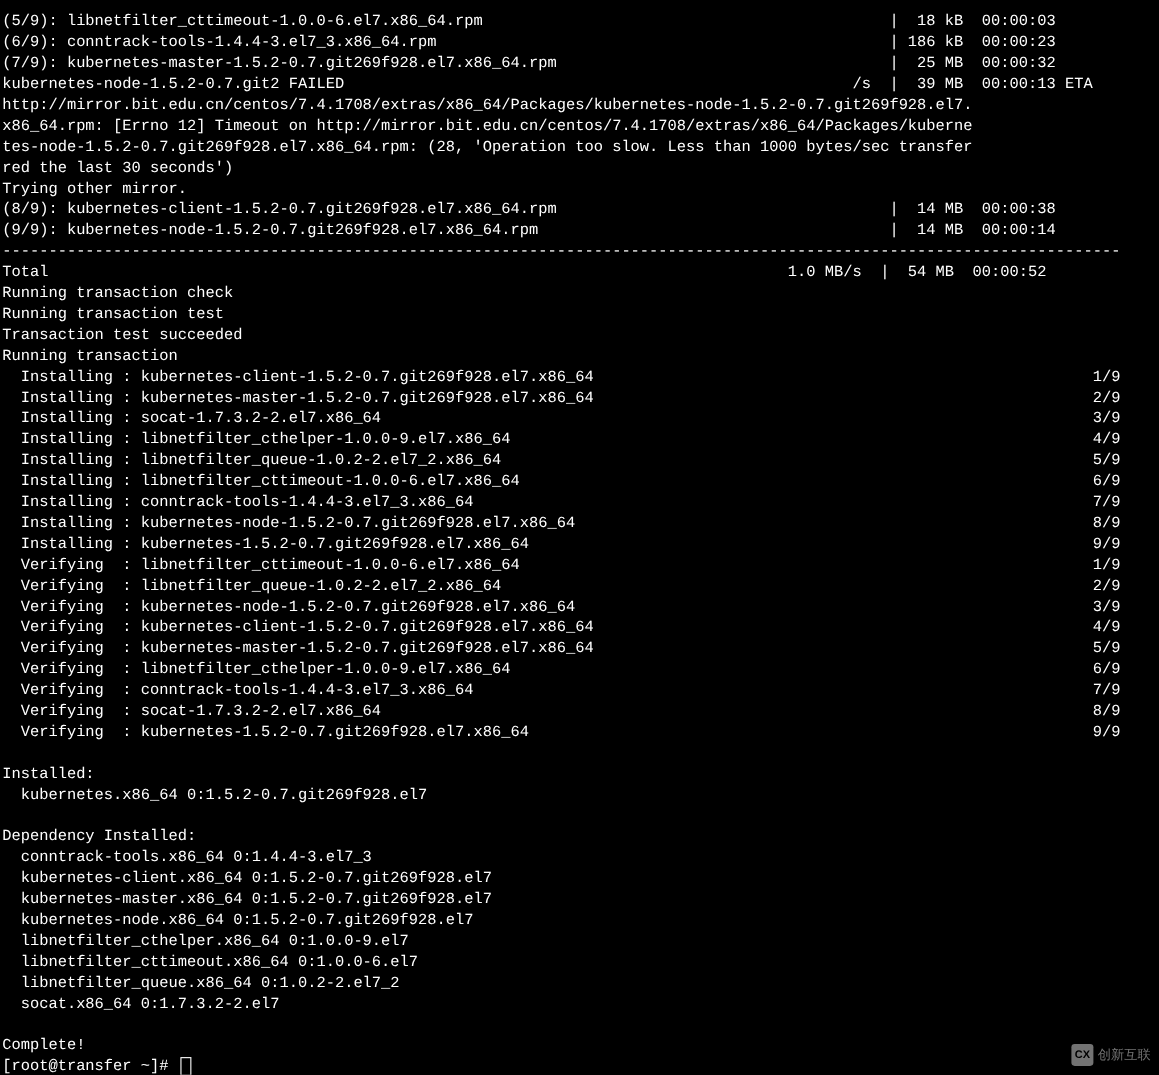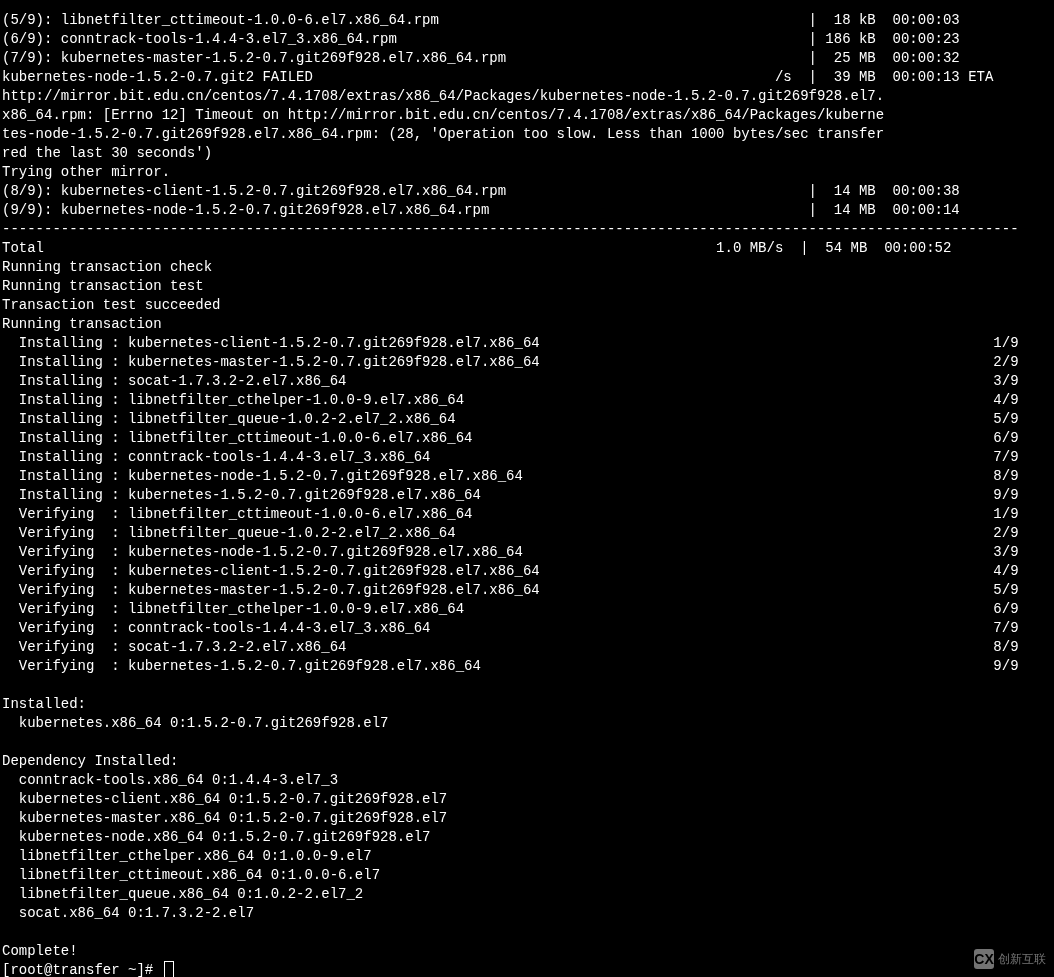--- a/index.html
+++ b/index.html
@@ -45,21 +45,21 @@
   .watermark .wm-icon {
     width: 20px;
     height: 20px;
     background: #888888;
     color: #000000;
     border-radius: 3px;
     display: flex;
     align-items: center;
     justify-content: center;
     font-weight: bold;
-    font-size: 14px;
+    font-size: 10px;
   }
 </style>
 </head>
 <body>
 
 <pre class="terminal" id="term">(5/9): libnetfilter_cttimeout-1.0.0-6.el7.x86_64.rpm                                            |  18 kB  00:00:03
 (6/9): conntrack-tools-1.4.4-3.el7_3.x86_64.rpm                                                 | 186 kB  00:00:23
 (7/9): kubernetes-master-1.5.2-0.7.git269f928.el7.x86_64.rpm                                    |  25 MB  00:00:32
 kubernetes-node-1.5.2-0.7.git2 FAILED                                                       /s  |  39 MB  00:00:13 ETA
 http://mirror.bit.edu.cn/centos/7.4.1708/extras/x86_64/Packages/kubernetes-node-1.5.2-0.7.git269f928.el7.

